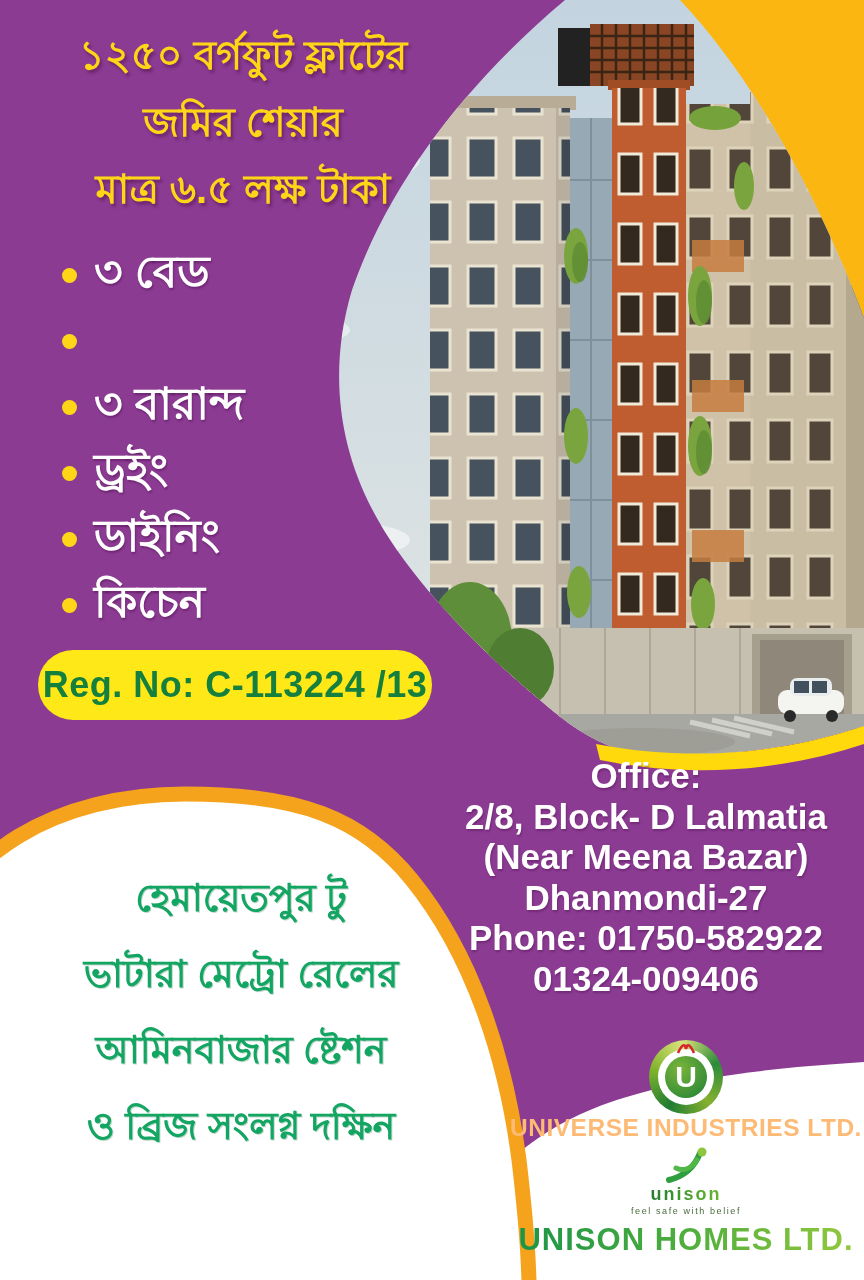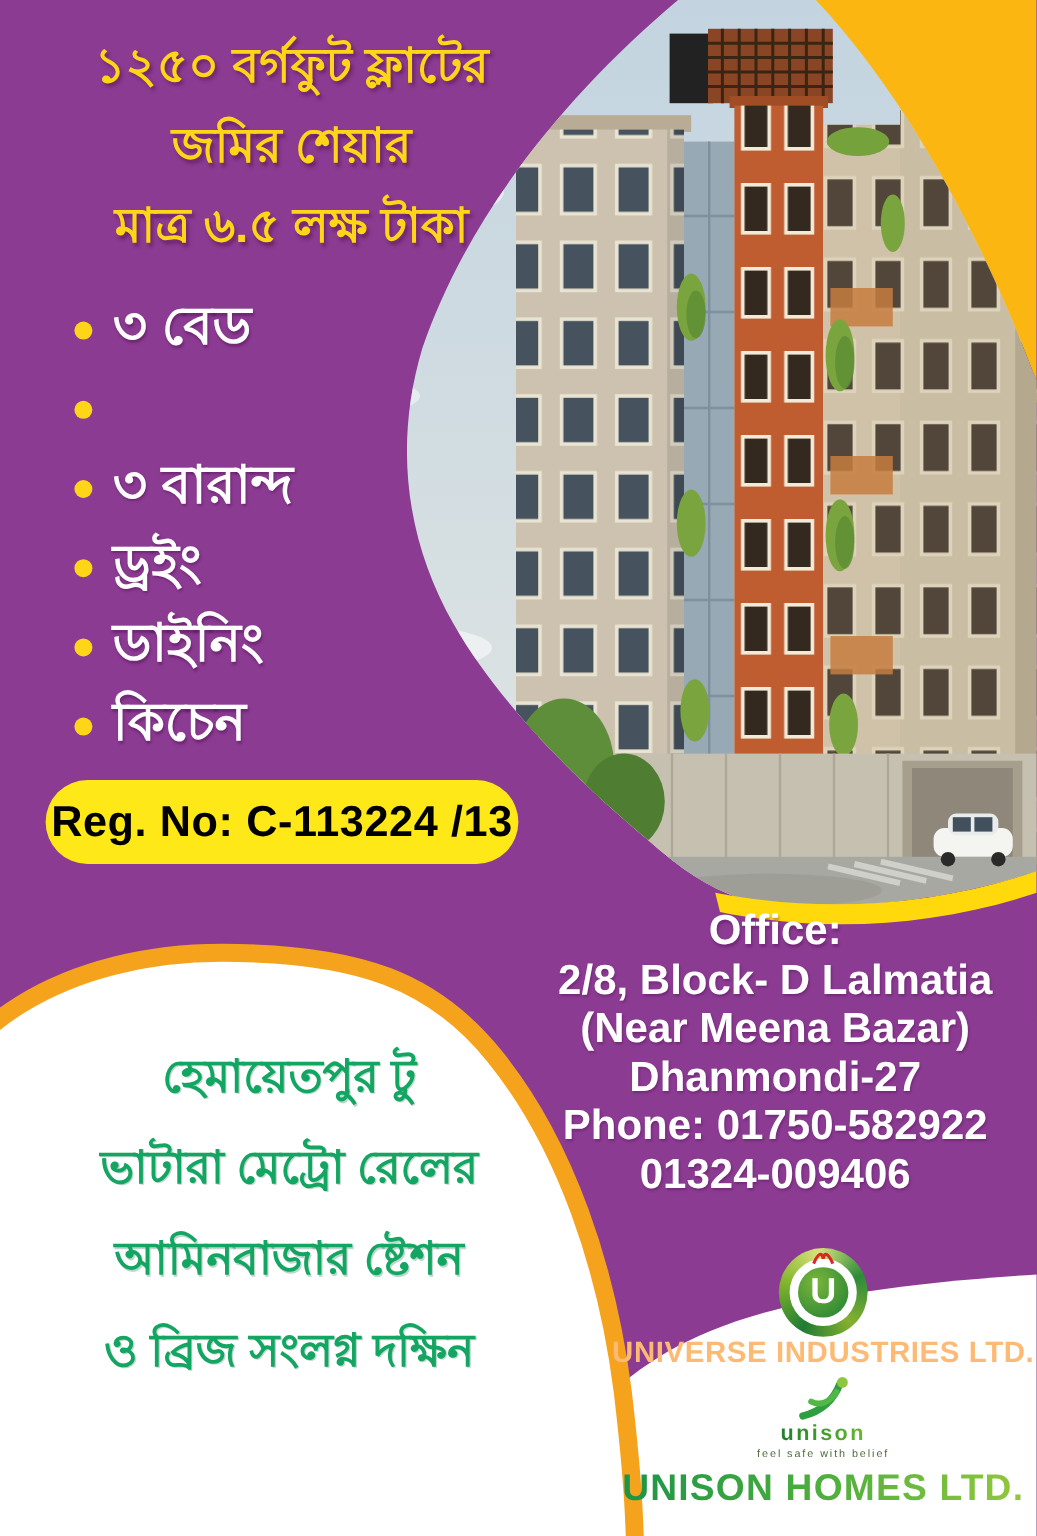--- a/index.html
+++ b/index.html
@@ -26,21 +26,21 @@
   .feature-row span.txt {
     color:#ffffff; font-weight:bold; font-size:44px;
     text-shadow:1px 2px 2px rgba(60,0,60,.35);
   }
 
   
   .reg-pill {
     position:absolute; left:38px; top:650px; width:394px; height:70px;
     background:#ffe818; border-radius:40px;
     display:flex; align-items:center; justify-content:center;
-    color:#000000; font-weight:bold; font-size:36px; letter-spacing:.5px;
+    color:#15803d; font-weight:bold; font-size:36px; letter-spacing:.5px;
   }
 
   
   .office {
     position:absolute; left:428px; top:756px; width:436px; text-align:center;
     color:#ffffff; font-weight:bold; font-size:35px; line-height:40.5px;
     text-shadow:1px 2px 2px rgba(60,0,60,.3);
   }
 
   

